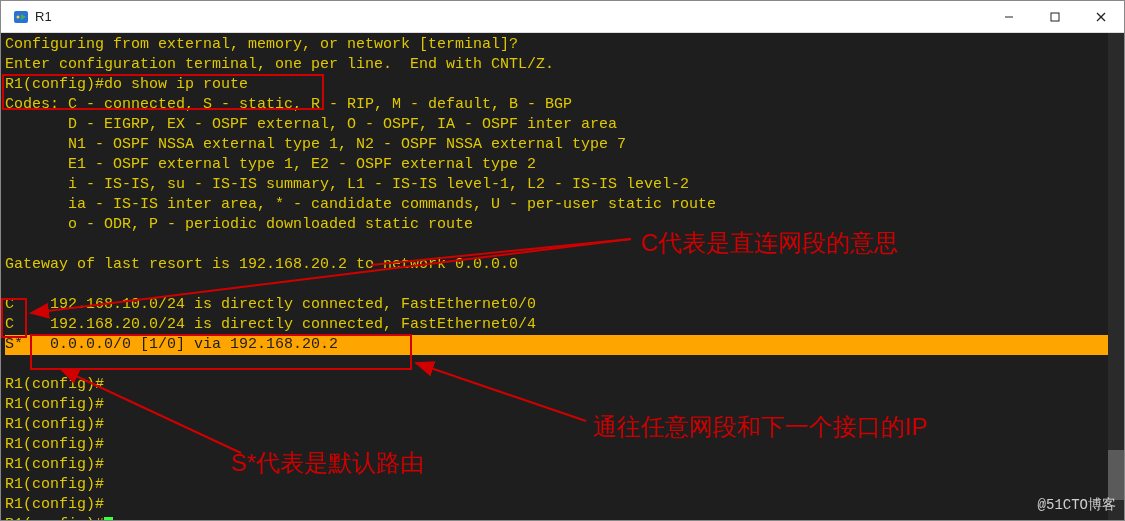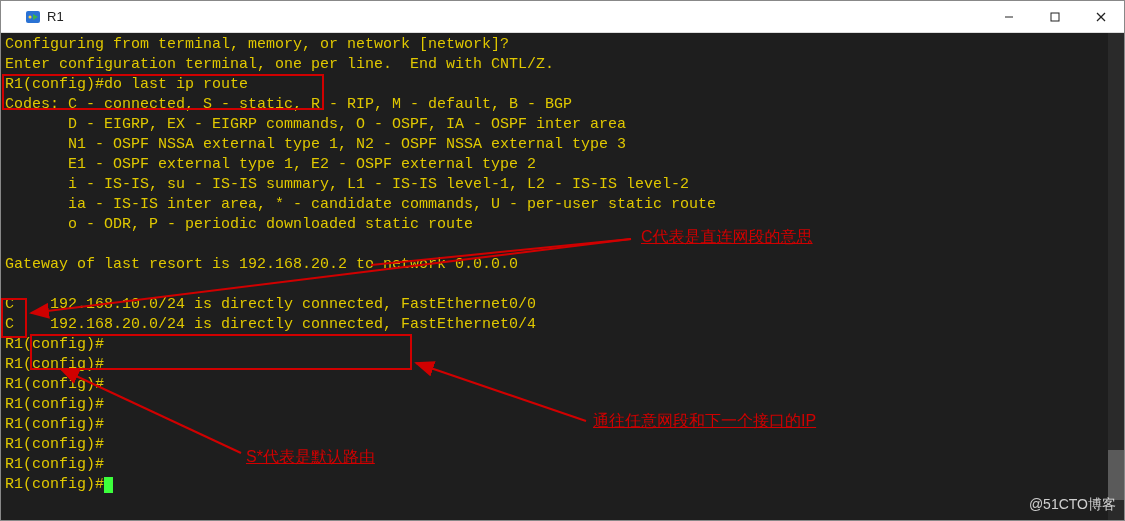--- a/index.html
+++ b/index.html
@@ -17,21 +17,21 @@
     height: 521px;
     position: relative;
     border: 1px solid #888;
     background: #fff;
   }
   .titlebar {
     height: 32px;
     background: #fff;
     display: flex;
     align-items: center;
-    padding-left: 24px;
+    padding-left: 12px;
     border-bottom: 1px solid #ddd;
     position: relative;
   }
   .app-icon {
     width: 16px;
     height: 16px;
     margin-right: 6px;
   }
   .win-title {
     font-size: 13px;
@@ -87,23 +87,22 @@
     top: 32px;
     left: 0;
     width: 1125px;
     height: 489px;
     pointer-events: none;
   }
   .anno {
     position: absolute;
     color: #d00000;
     font-family: "Microsoft YaHei","SimSun",sans-serif;
-    font-size: 16px;
+    font-size: 24px;
     white-space: nowrap;
-    text-decoration: underline;
   }
   .scrollbar-track {
     position: absolute;
     right: 0;
     top: 32px;
     bottom: 0;
     width: 16px;
     background: #2a2a2a;
   }
   .scrollbar-thumb {
@@ -113,21 +112,21 @@
     height: 50px;
     bottom: 20px;
     background: #5a5a5a;
   }
   .watermark {
     position: absolute;
     right: 8px;
     bottom: 6px;
     color: #eee;
     font-size: 14px;
-    font-family: Liberation Sans, sans-serif;
+    font-family: Liberation Mono, monospace;
     opacity: 0.85;
   }
 </style>
 </head>
 <body>
 
 <div class="window">
 
   <div class="titlebar">
     <span class="app-icon">
@@ -151,35 +150,36 @@
       </div>
       <div class="win-btn">
         <svg width="10" height="10" viewBox="0 0 10 10">
             <line x1="1" y1="1" x2="9" y2="9" stroke="#222" stroke-width="1.2"></line>
             <line x1="9" y1="1" x2="1" y2="9" stroke="#222" stroke-width="1.2"></line>
           </svg>
       </div>
     </div>
   </div>
 
-  <div class="terminal" id="term"><span class="line">Configuring from terminal, memory, or network [network]?</span>
+  <div class="terminal" id="term"><span class="line">Configuring from external, memory, or network [terminal]?</span>
 <span class="line">Enter configuration terminal, one per line.  End with CNTL/Z.</span>
-<span class="line">R1(config)#do last ip route</span>
+<span class="line">R1(config)#do show ip route</span>
 <span class="line">Codes: C - connected, S - static, R - RIP, M - default, B - BGP</span>
-<span class="line">       D - EIGRP, EX - EIGRP commands, O - OSPF, IA - OSPF inter area</span>
-<span class="line">       N1 - OSPF NSSA external type 1, N2 - OSPF NSSA external type 3</span>
+<span class="line">       D - EIGRP, EX - OSPF external, O - OSPF, IA - OSPF inter area</span>
+<span class="line">       N1 - OSPF NSSA external type 1, N2 - OSPF NSSA external type 7</span>
 <span class="line">       E1 - OSPF external type 1, E2 - OSPF external type 2</span>
 <span class="line">       i - IS-IS, su - IS-IS summary, L1 - IS-IS level-1, L2 - IS-IS level-2</span>
 <span class="line">       ia - IS-IS inter area, * - candidate commands, U - per-user static route</span>
 <span class="line">       o - ODR, P - periodic downloaded static route</span>
 <span class="line"></span>
 <span class="line">Gateway of last resort is 192.168.20.2 to network 0.0.0.0</span>
 <span class="line"></span>
 <span class="line">C    192.168.10.0/24 is directly connected, FastEthernet0/0</span>
 <span class="line">C    192.168.20.0/24 is directly connected, FastEthernet0/4</span>
+<span class="hl-line">S*   0.0.0.0/0 [1/0] via 192.168.20.2</span>
 <span class="line">R1(config)#</span>
 <span class="line">R1(config)#</span>
 <span class="line">R1(config)#</span>
 <span class="line">R1(config)#</span>
 <span class="line">R1(config)#</span>
 <span class="line">R1(config)#</span>
 <span class="line">R1(config)#</span>
 <span class="line">R1(config)#</span><span class="cursor"></span></div>
 
   <div class="scrollbar-track">
@@ -202,16 +202,16 @@
     <line x1="630" y1="206" x2="30" y2="280" stroke="#d00000" stroke-width="2" marker-end="url(#arrowhead)"></line>
     <line x1="630" y1="206" x2="370" y2="232" stroke="#d00000" stroke-width="2"></line>
 
     <line x1="585" y1="388" x2="415" y2="330" stroke="#d00000" stroke-width="2" marker-end="url(#arrowhead)"></line>
 
     <line x1="240" y1="420" x2="60" y2="336" stroke="#d00000" stroke-width="2" marker-end="url(#arrowhead)"></line>
   </svg>
 
   <div class="anno" style="left:640px; top:226px;">C代表是直连网段的意思</div>
   <div class="anno" style="left:592px; top:410px;">通往任意网段和下一个接口的IP</div>
-  <div class="anno" style="left:245px; top:446px;">S*代表是默认路由</div>
+  <div class="anno" style="left:230px; top:446px;">S*代表是默认路由</div>
 
   <div class="watermark">@51CTO博客</div>
 </div>
 
 </body></html>

